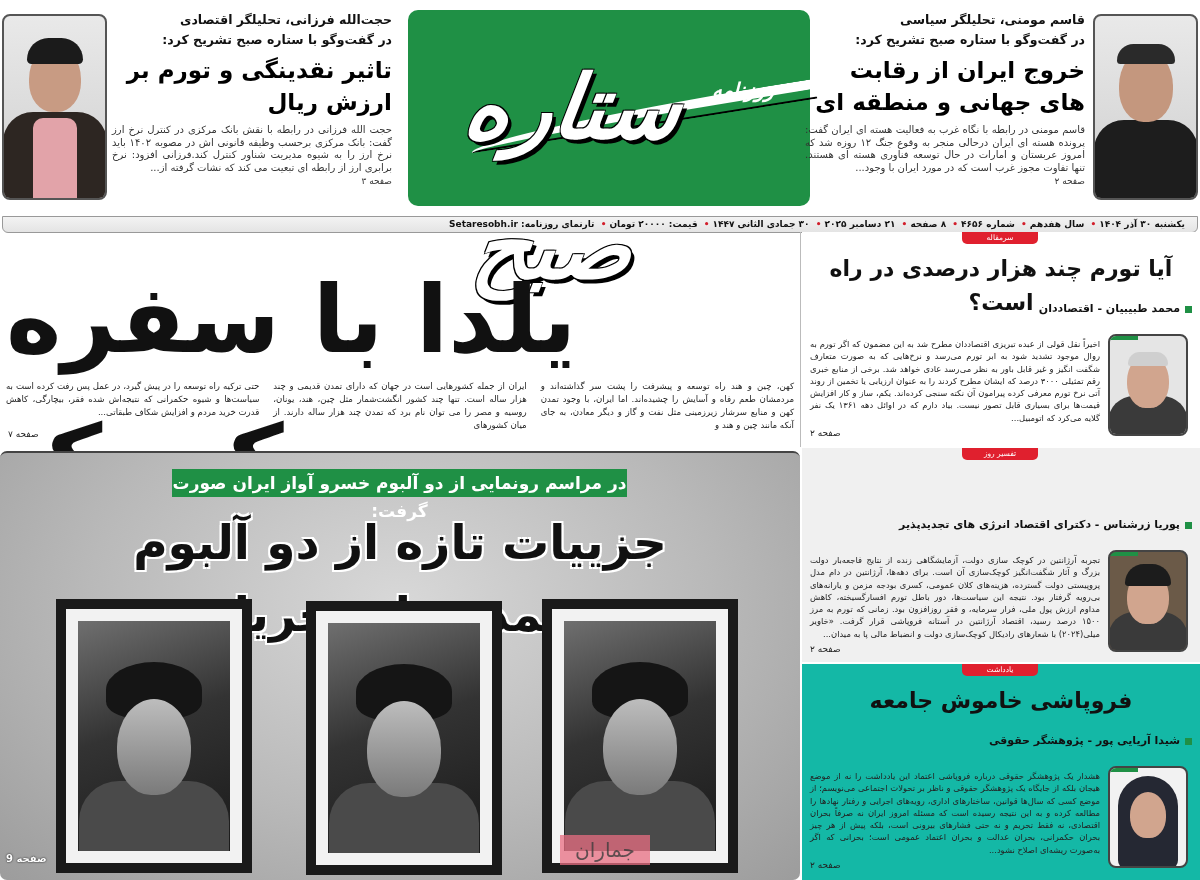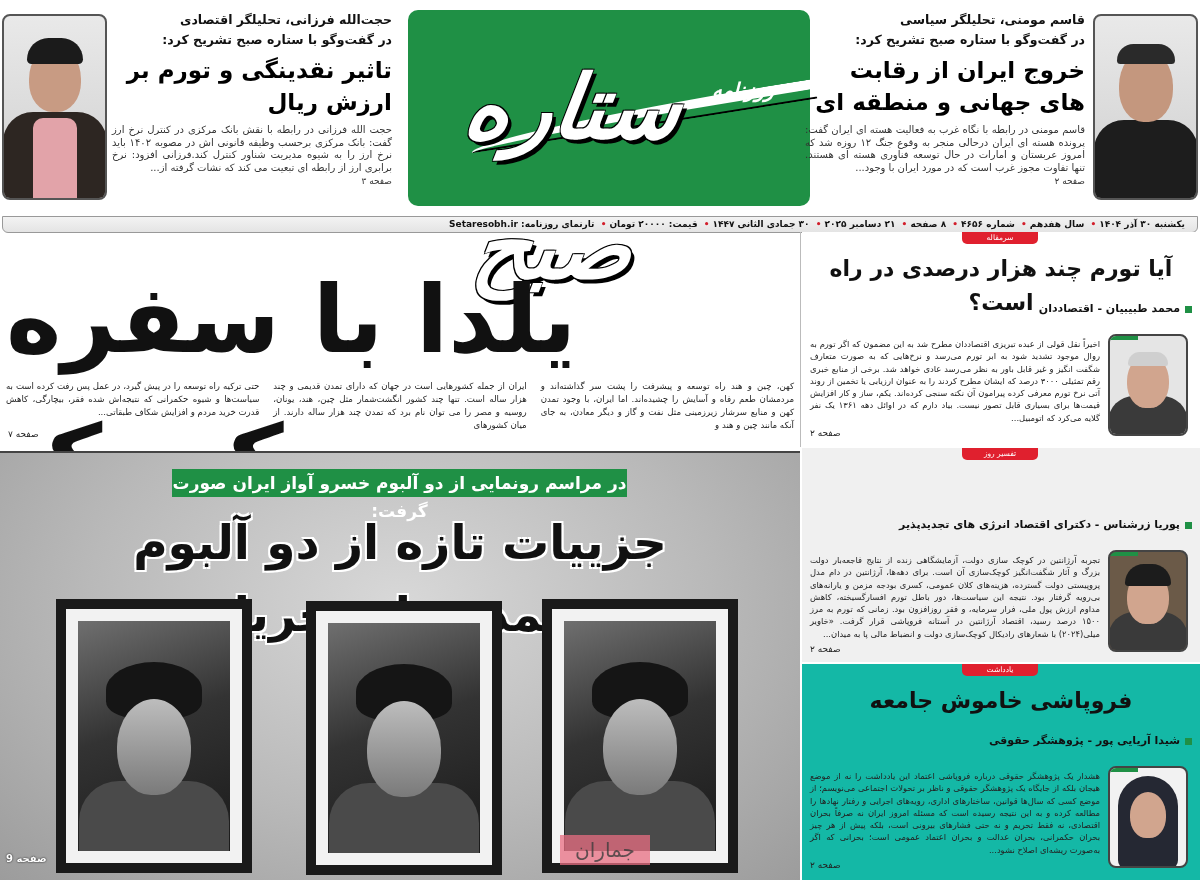--- a/index.html
+++ b/index.html
@@ -74,20 +74,21 @@
   }
   .lead-cols { position: absolute; left: 6px; top: 140px; width: 788px; height: 60px; display: flex; flex-direction: row-reverse; gap: 14px; }
   .lead-col { flex: 1; font-size: 8.6px; line-height: 13px; color: #222; text-align: justify; direction: rtl; }
   .lead-page { position: absolute; left: 8px; top: 189px; font-size: 9px; color: #222; }
 
   
   .feature {
     position: absolute; left: 0; top: 451px; width: 800px; height: 429px;
     background: radial-gradient(ellipse at 50% 35%, #d8d8d8 0%, #b9b9b9 55%, #9c9c9c 100%);
     border-top: 2px solid #444;
+    border-radius: 7px;
   }
   .feature-kicker {
     position: absolute; left: 172px; top: 16px; width: 455px; height: 28px;
     background: #1f9045; color: #fff; font-size: 17px; font-weight: bold; text-align: center; line-height: 28px;
   }
   .feature-title {
     position: absolute; left: 20px; top: 54px; width: 760px; text-align: center;
     font-size: 47px; font-weight: bold; line-height: 72px; color: #111;
     text-shadow: 2px 2px 0 #fff, -2px -2px 0 #fff, 2px -2px 0 #fff, -2px 2px 0 #fff;
   }

